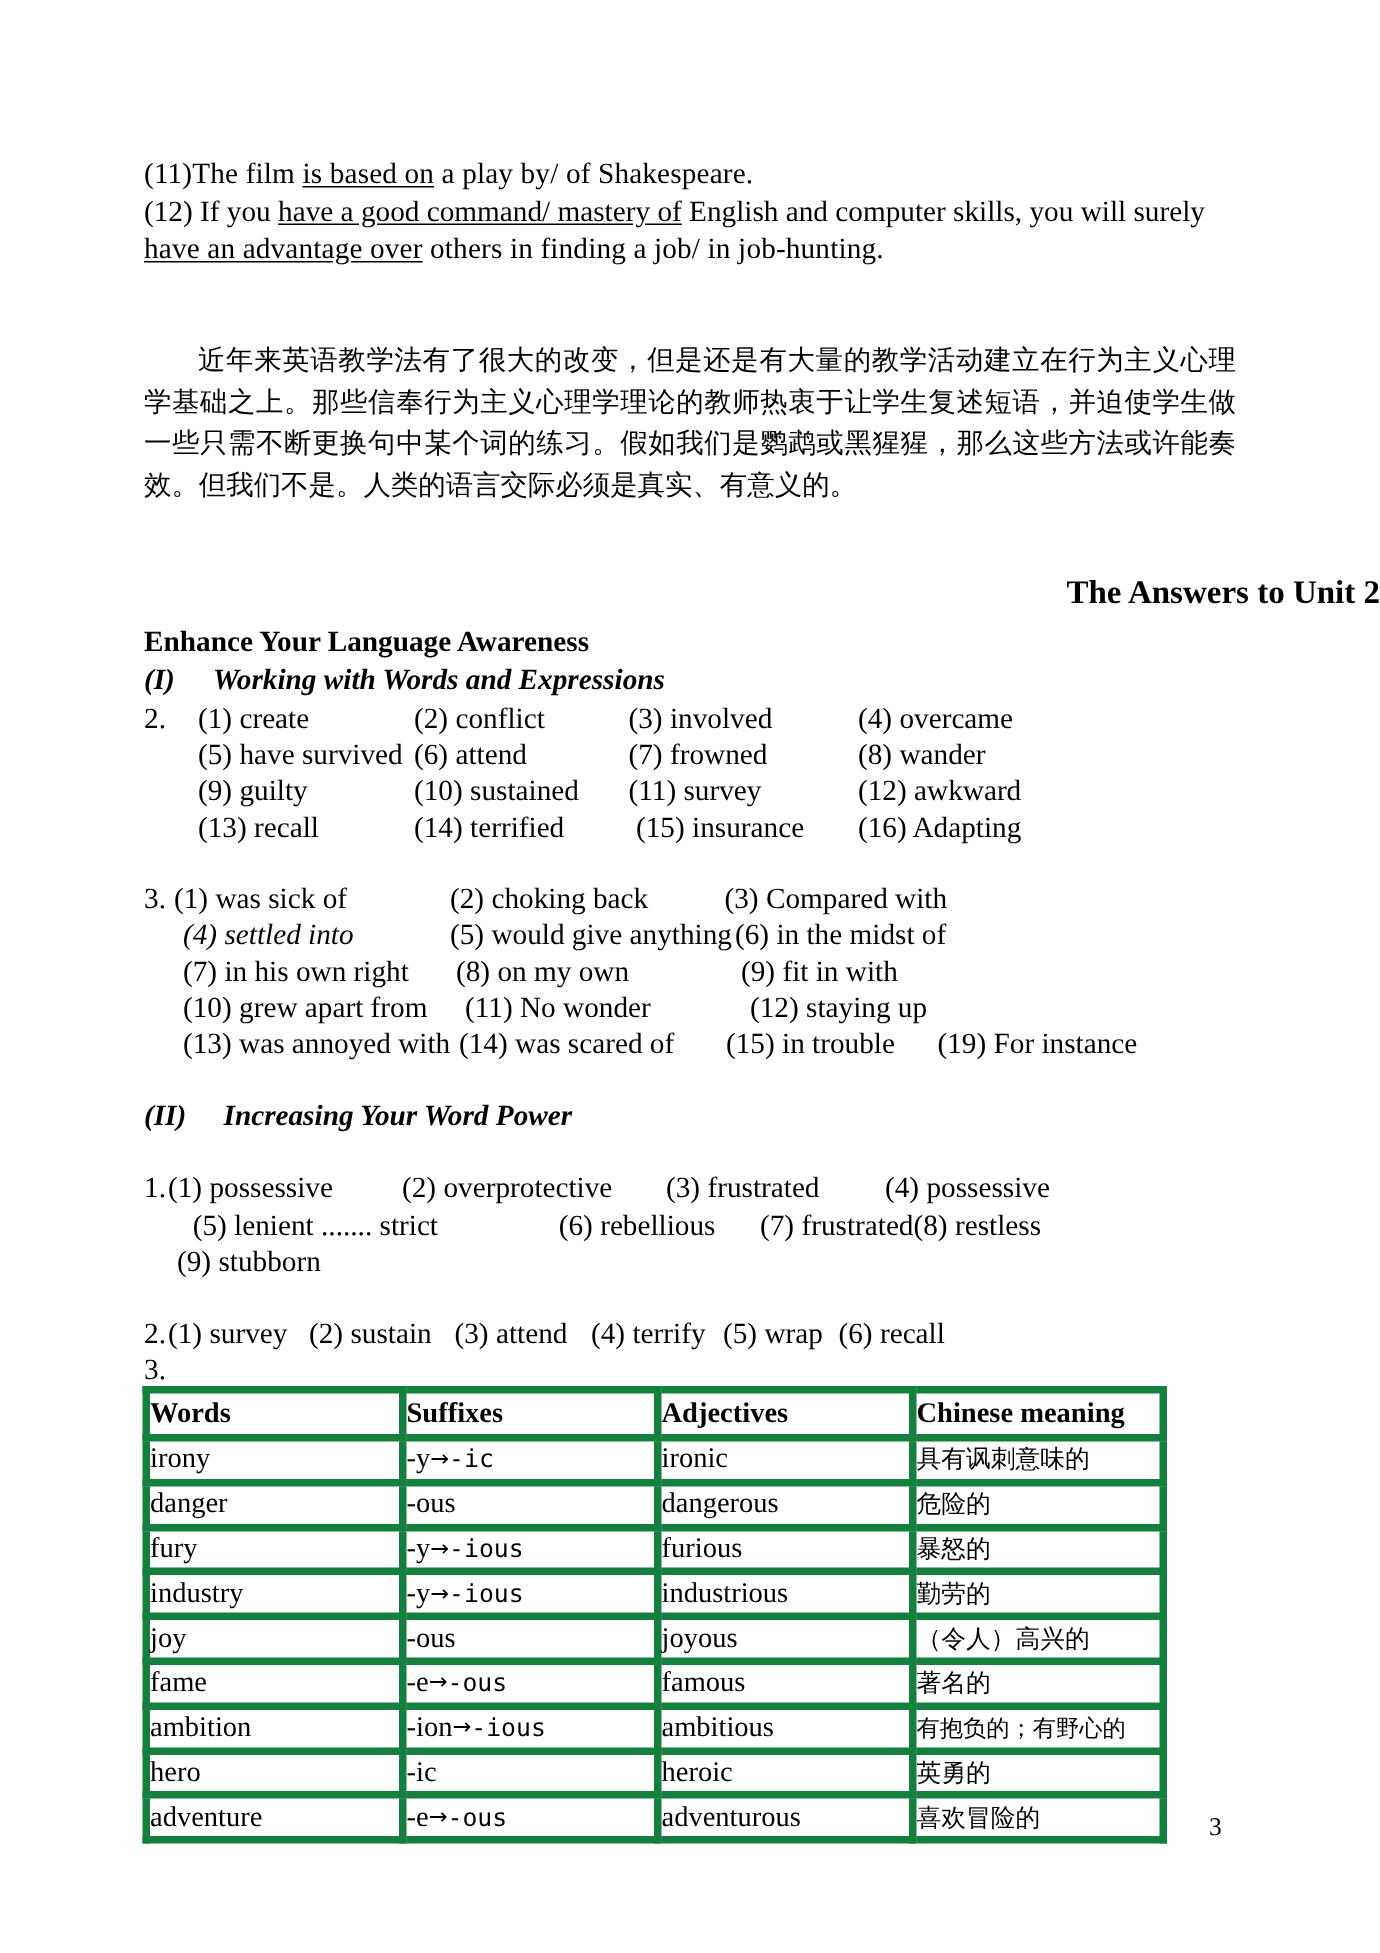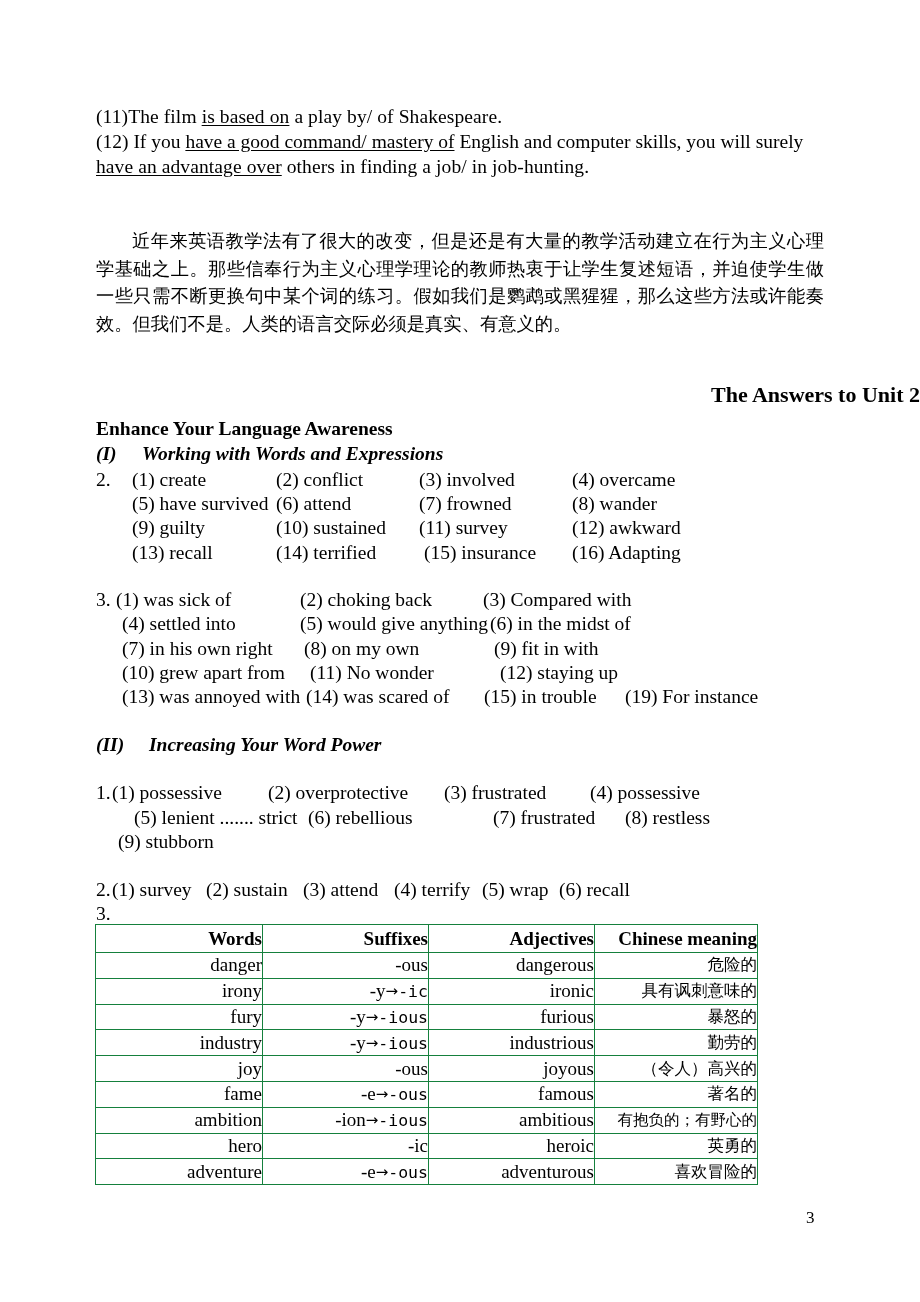--- a/index.html
+++ b/index.html
@@ -100,22 +100,22 @@
   .cell { display: inline-block; white-space: pre; }
 
   
   .tbl {
     position: absolute;
     border-collapse: collapse;
     table-layout: fixed;
     font-size: 19px;
   }
   .tbl td, .tbl th {
-    border: 1px solid #15803d;
-    text-align: right;
+    border: 5px solid #15803d;
+    text-align: left;
     vertical-align: middle;
     padding: 0;
     height: 24.8px;
     font-weight: normal;
   }
   .tbl th {
     font-weight: bold;
     height: 27px;
     font-size: 19px;
   }
@@ -170,63 +170,63 @@
   <div class="arow" style="left:96px; top:468px;"><span class="lead" style="width:36px;">2.</span><span class="cell" style="width:144px;">(1) create</span><span class="cell" style="width:143px;">(2) conflict</span><span class="cell" style="width:153px;">(3) involved</span><span class="cell">(4) overcame</span></div>
 
   <div class="arow" style="left:96px; top:492px;"><span class="lead" style="width:36px;"></span><span class="cell" style="width:144px;">(5) have survived</span><span class="cell" style="width:143px;">(6) attend</span><span class="cell" style="width:153px;">(7) frowned</span><span class="cell">(8) wander</span></div>
 
   <div class="arow" style="left:96px; top:516px;"><span class="lead" style="width:36px;"></span><span class="cell" style="width:144px;">(9) guilty</span><span class="cell" style="width:143px;">(10) sustained</span><span class="cell" style="width:153px;">(11) survey</span><span class="cell">(12) awkward</span></div>
 
   <div class="arow" style="left:96px; top:541px;"><span class="lead" style="width:36px;"></span><span class="cell" style="width:144px;">(13) recall</span><span class="cell" style="width:148px;">(14) terrified</span><span class="cell" style="width:148px;">(15) insurance</span><span class="cell">(16) Adapting</span></div>
 
   <div class="arow" style="left:96px; top:588px;"><span class="lead" style="width:20px;">3.</span><span class="cell" style="width:184px;">(1) was sick of</span><span class="cell" style="width:183px;">(2) choking back</span><span class="cell">(3) Compared with</span></div>
 
-  <div class="arow" style="left:96px; top:612px;"><span class="lead" style="width:26px;"></span><span class="cell" style="width:178px;">(4) settled into</span><span class="cell" style="width:190px;">(5) would give anything</span><span class="cell">(6) in the midst of</span></div>
+  <div class="arow" style="left:96px; top:612px;"><span class="lead" style="width:26px;"></span><span class="cell" style="width:178px;font-style:italic;">(4) settled into</span><span class="cell" style="width:190px;">(5) would give anything</span><span class="cell">(6) in the midst of</span></div>
 
   <div class="arow" style="left:96px; top:637px;"><span class="lead" style="width:26px;"></span><span class="cell" style="width:182px;">(7) in his own right</span><span class="cell" style="width:190px;">(8) on my own</span><span class="cell">(9) fit in with</span></div>
 
   <div class="arow" style="left:96px; top:661px;"><span class="lead" style="width:26px;"></span><span class="cell" style="width:188px;">(10) grew apart from</span><span class="cell" style="width:190px;">(11) No wonder</span><span class="cell">(12) staying up</span></div>
 
   <div class="arow" style="left:96px; top:685px;"><span class="lead" style="width:26px;"></span><span class="cell" style="width:184px;">(13) was annoyed with</span><span class="cell" style="width:178px;">(14) was scared of</span><span class="cell" style="width:141px;">(15) in trouble</span><span class="cell">(19) For instance</span></div>
 
   <div class="h-sub" style="left:96px; top:733px;"><span style="display:inline-block;width:53px;">(II)</span><span>Increasing Your Word Power</span></div>
 
   <div class="arow" style="left:96px; top:781px;"><span class="lead" style="width:16px;">1.</span><span class="cell" style="width:156px;">(1) possessive</span><span class="cell" style="width:176px;">(2) overprotective</span><span class="cell" style="width:146px;">(3) frustrated</span><span class="cell">(4) possessive</span></div>
 
-  <div class="arow" style="left:112px; top:806px;"><span class="lead" style="width:22px;"></span><span class="cell" style="width:174px;">(5) lenient ....... strict</span><span class="cell" style="width:185px;">(6) rebellious</span><span class="cell" style="width:132px;">(7) frustrated</span><span class="cell">(8) restless</span></div>
+  <div class="arow" style="left:96px; top:806px;text-align:right;"><span class="lead" style="width:22px;"></span><span class="cell" style="width:174px;">(5) lenient ....... strict</span><span class="cell" style="width:185px;">(6) rebellious</span><span class="cell" style="width:132px;">(7) frustrated</span><span class="cell">(8) restless</span></div>
 
   <div class="arow" style="left:96px; top:830px;"><span class="lead" style="width:22px;"></span><span class="cell">(9) stubborn</span></div>
 
   <div class="arow" style="left:96px; top:878px;"><span class="lead" style="width:16px;">2.</span><span class="cell" style="width:94px;">(1) survey</span><span class="cell" style="width:97px;">(2) sustain</span><span class="cell" style="width:91px;">(3) attend</span><span class="cell" style="width:88px;">(4) terrify</span><span class="cell" style="width:77px;">(5) wrap</span><span class="cell">(6) recall</span></div>
 
   <div class="arow" style="left:96px; top:902px;">3.</div>
 
   <table class="tbl" style="left:95px; top:924px; width:658px;">
     <thead>
       <tr>
         <th class="c-word">Words</th>
         <th class="c-suf">Suffixes</th>
         <th class="c-adj">Adjectives</th>
         <th class="c-cn cn-head-cell">Chinese meaning</th>
       </tr>
     </thead>
     <tbody>
       <tr>
+        <td>irony</td>
+        <td><span>-y</span><span class="arr">→</span><span class="sfx-mono">-ic</span></td>
+        <td>ironic</td>
+        <td class="cnt">具有讽刺意味的</td>
+      </tr>
+      <tr>
         <td>danger</td>
         <td><span>-ous</span><span class="arr"></span><span class="sfx-mono"></span></td>
         <td>dangerous</td>
         <td class="cnt">危险的</td>
       </tr>
       <tr>
-        <td>irony</td>
-        <td><span>-y</span><span class="arr">→</span><span class="sfx-mono">-ic</span></td>
-        <td>ironic</td>
-        <td class="cnt">具有讽刺意味的</td>
-      </tr>
-      <tr>
         <td>fury</td>
         <td><span>-y</span><span class="arr">→</span><span class="sfx-mono">-ious</span></td>
         <td>furious</td>
         <td class="cnt">暴怒的</td>
       </tr>
       <tr>
         <td>industry</td>
         <td><span>-y</span><span class="arr">→</span><span class="sfx-mono">-ious</span></td>
         <td>industrious</td>
         <td class="cnt">勤劳的</td>

